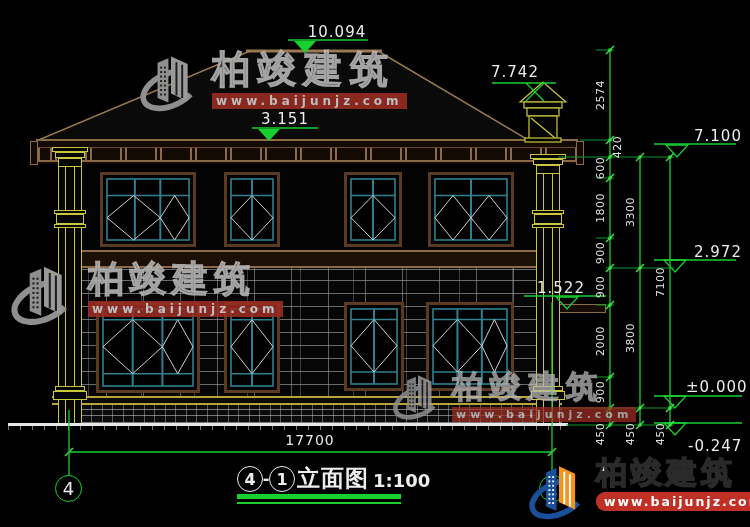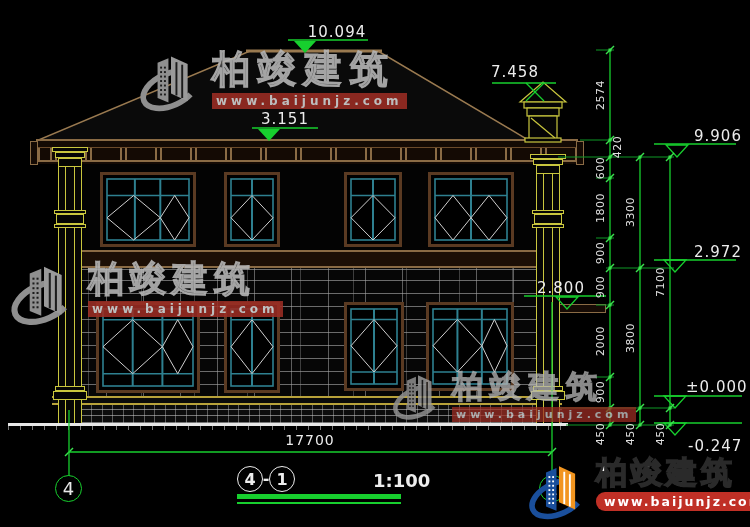--- a/index.html
+++ b/index.html
@@ -277,36 +277,37 @@
       <div class="dim-v" style="left: 600px; top: 392px;">900</div>
       <div class="dim-v" style="left: 600px; top: 434px;">450</div>
       <div class="dim-v" style="left: 630px; top: 212px;">3300</div>
       <div class="dim-v" style="left: 630px; top: 338px;">3800</div>
       <div class="dim-v" style="left: 630px; top: 434px;">450</div>
       <div class="dim-v" style="left: 660px; top: 282px;">7100</div>
       <div class="dim-v" style="left: 660px; top: 434px;">450</div>
     </div>
 
   <div class="lvl" style="left:302px;top:23px;width:70px;text-align:center;">10.094</div>
-  <div class="lvl" style="left:480px;top:63px;width:70px;text-align:center;">7.458</div>
+  <div class="lvl" style="left:480px;top:63px;width:70px;text-align:center;">7.742</div>
   <div class="lvl" style="left:250px;top:110px;width:70px;text-align:center;">3.151</div>
-  <div class="lvl" style="left:526px;top:279px;width:70px;text-align:center;">2.800</div>
-  <div class="lvl" style="left:694px;top:127px;">9.906</div>
+  <div class="lvl" style="left:526px;top:279px;width:70px;text-align:center;">1.522</div>
+  <div class="lvl" style="left:694px;top:127px;">7.100</div>
   <div class="lvl" style="left:694px;top:243px;">2.972</div>
   <div class="lvl" style="left:686px;top:378px;text-align:center;">±0.000</div>
   <div class="lvl" style="left:688px;top:437px;">-0.247</div>
 
   <div class="lvl" style="left:270px;top:432px;width:80px;text-align:center;font-size:14px;">17700</div>
 
   <div class="bub" style="left:55px;top:475px;">4</div>
   <div class="bub" style="left:539px;top:475px;">1</div>
 
   <div class="tcirc" style="left:237px;top:466px;">4</div>
   <div class="abs" style="left:259px;top:469px;width:14px;text-align:center;color:#ededed;font-weight:bold;font-size:16px;">-</div>
   <div class="tcirc" style="left:269px;top:466px;">1</div>
+  <div class="abs" style="left:297px;top:463px;color:#ededed;font-weight:bold;font-size:23px;letter-spacing:1px;">立面图</div>
   <div class="abs" style="left:373px;top:470px;color:#ededed;font-weight:bold;font-size:18px;">1:100</div>
   <div class="uline" style="left:237px;top:494px;width:164px;height:5px;"></div>
   <div class="uline" style="left:237px;top:502px;width:164px;height:2px;"></div>
 
   <div class="wm" style="left:136px;top:50px;">
     <div class="wm-glyph" style="width:70px;height:64px;"><svg viewBox="0 0 100 100" width="100%" height="100%">
     <ellipse cx="48" cy="62" rx="44" ry="25" fill="none" stroke="#8f8f8f" stroke-width="9" stroke-dasharray="160 70" stroke-dashoffset="-28" transform="rotate(-24 48 62)"></ellipse>
     <polygon points="29,20 46,13 46,82 29,75" fill="#8f8f8f"></polygon>
           <rect x="33" y="26" width="3" height="3" fill="#1c1c1c"></rect>
           <rect x="39" y="26" width="3" height="3" fill="#1c1c1c"></rect>

